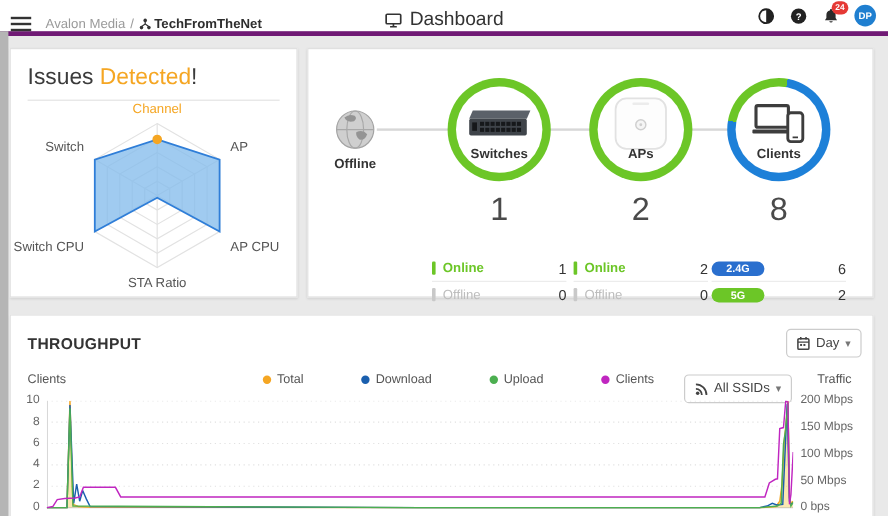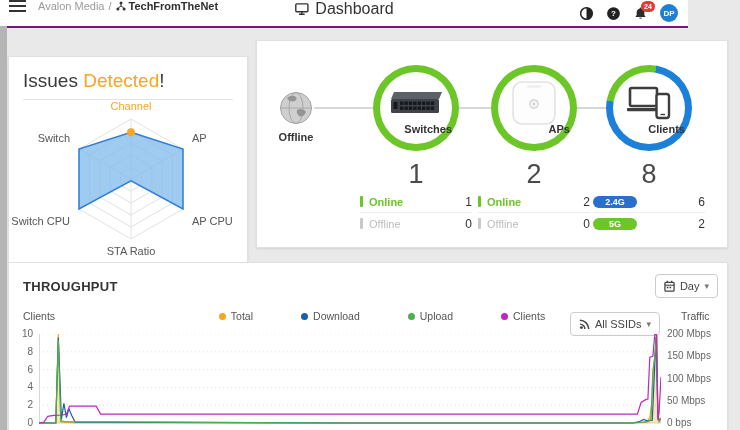--- a/index.html
+++ b/index.html
@@ -1,56 +1,56 @@
 <!DOCTYPE html>
 <html><head>
 <meta charset="utf-8">
 <style>
   html,body{margin:0;padding:0;background:#e9e9e9;font-family:"Liberation Sans",sans-serif;}
   #stage{position:relative;width:740px;height:430px;overflow:hidden;background:#e9e9e9;}
 
   
-  .topbar{position:absolute;left:0;top:0;width:688px;height:26px;background:#fff;border-bottom:2px solid #701a75;display:flex;align-items:flex-start;}
+  .topbar{position:absolute;left:0;top:0;width:740px;height:26px;background:#fff;border-bottom:4px solid #701a75;display:flex;align-items:flex-end;}
   .hamburger{margin-left:9px;width:17px;height:12px;display:flex;flex-direction:column;justify-content:space-between;cursor:pointer;}
   .hamburger span{display:block;width:17px;height:2px;background:#333;}
   .breadcrumb{display:flex;align-items:center;margin-left:12px;font-size:11px;color:#9a9a9a;gap:4px;white-space:nowrap;}
   .crumb-site{color:#2e2e2e;font-weight:600;display:flex;align-items:center;gap:3px;}
   .title-group{position:absolute;left:50%;transform:translateX(-50%);display:flex;align-items:center;gap:6px;font-size:16px;color:#333;}
   .topbar-right{position:absolute;right:10px;top:0;height:26px;display:flex;align-items:center;gap:12px;}
   .tb-icon{width:15px;height:15px;display:block;cursor:pointer;}
   .bell-wrap{position:relative;cursor:pointer;}
   .nbadge{position:absolute;top:-5px;right:-7px;min-width:12px;height:11px;border-radius:6px;background:#e53935;color:#fff;font-size:7px;font-weight:700;display:flex;align-items:center;justify-content:center;padding:0 1px;}
   .avatar{width:18px;height:18px;border-radius:50%;background:#1f7fd0;color:#fff;font-size:8px;font-weight:700;display:flex;align-items:center;justify-content:center;cursor:pointer;}
 
   .left-rail{position:absolute;left:0;top:26px;width:7px;height:404px;background:#b5b5b5;}
 
   .card{position:absolute;background:#fff;border:1px solid #e0e0e0;box-shadow:0 1px 2px rgba(0,0,0,.10);box-sizing:border-box;}
 
   
-  #issues-card{left:8px;top:56px;width:240px;height:208px;}
+  #issues-card{left:8px;top:40px;width:240px;height:208px;}
   .issues-title{margin:13px 14px 0 14px;font-size:19px;color:#3b3b3b;}
   .issues-title .hl{color:#f5a623;}
   .issues-divider{margin:7px 14px 0 14px;border-bottom:1px solid #e3e3e3;}
   #radar{position:absolute;left:0;top:34px;width:238px;height:172px;}
   #radar text{font-family:"Liberation Sans",sans-serif;}
 
   
   #network-card{left:256px;top:40px;width:472px;height:208px;}
   .connector{position:absolute;left:39px;top:66px;width:353px;height:2px;background:#d7d7d7;}
   .globe-wrap{position:absolute;left:21px;top:49px;width:36px;height:36px;background:#fff;}
   .internet-label{position:absolute;left:-2px;top:90px;width:82px;text-align:center;font-size:11px;font-weight:600;color:#333;}
   .ncol{position:absolute;top:0;width:120px;}
   .ring{position:absolute;top:24px;left:17px;width:86px;height:86px;border-radius:50%;}
   .ring .inner{position:absolute;inset:7px;background:#fff;border-radius:50%;display:flex;flex-direction:column;align-items:center;justify-content:center;}
   .ring-green{background:#6cc627;}
   .ring-donut{background:conic-gradient(from 10deg,#1d80d8 0 75%,#6cc627 75% 100%);}
-  .ring-label{position:absolute;left:0;bottom:9px;width:100%;text-align:right;font-size:11px;font-weight:600;color:#333;}
+  .ring-label{position:absolute;left:0;bottom:9px;width:100%;text-align:center;font-size:11px;font-weight:600;color:#333;}
   .dev-icon{margin-top:-10px;}
   .ncount{position:absolute;top:118px;left:0;width:120px;text-align:center;font-size:27px;font-weight:300;color:#4a4a4a;}
-  .nstats{position:absolute;top:150px;left:4px;width:112px;font-size:11px;}
+  .nstats{position:absolute;top:172px;left:4px;width:112px;font-size:11px;}
   .srow{display:flex;align-items:center;height:21px;}
   .srow.first{border-bottom:1px solid #ececec;}
   .sbar{width:3px;height:11px;border-radius:1px;margin-right:6px;}
   .sbar.on{background:#6cc627;}
   .sbar.off{background:#c9c9c9;}
   .slabel.on{color:#6cc627;font-weight:700;}
   .slabel.off{color:#bdbdbd;}
   .sval{margin-left:auto;color:#333;font-size:12px;}
   .pill{min-width:30px;padding:1px 7px;border-radius:9px;color:#fff;font-size:9px;font-weight:700;text-align:center;}
   .pill.b24{background:#2a6fce;}

